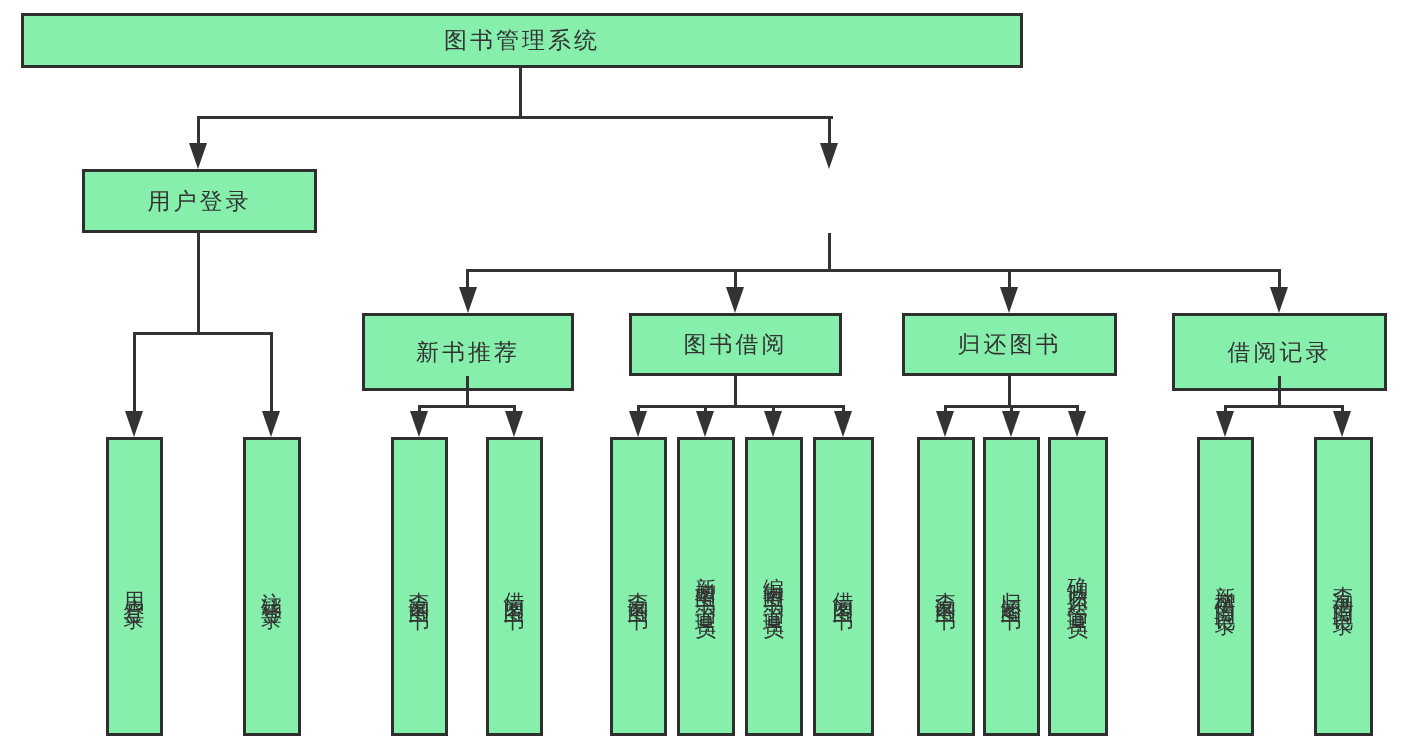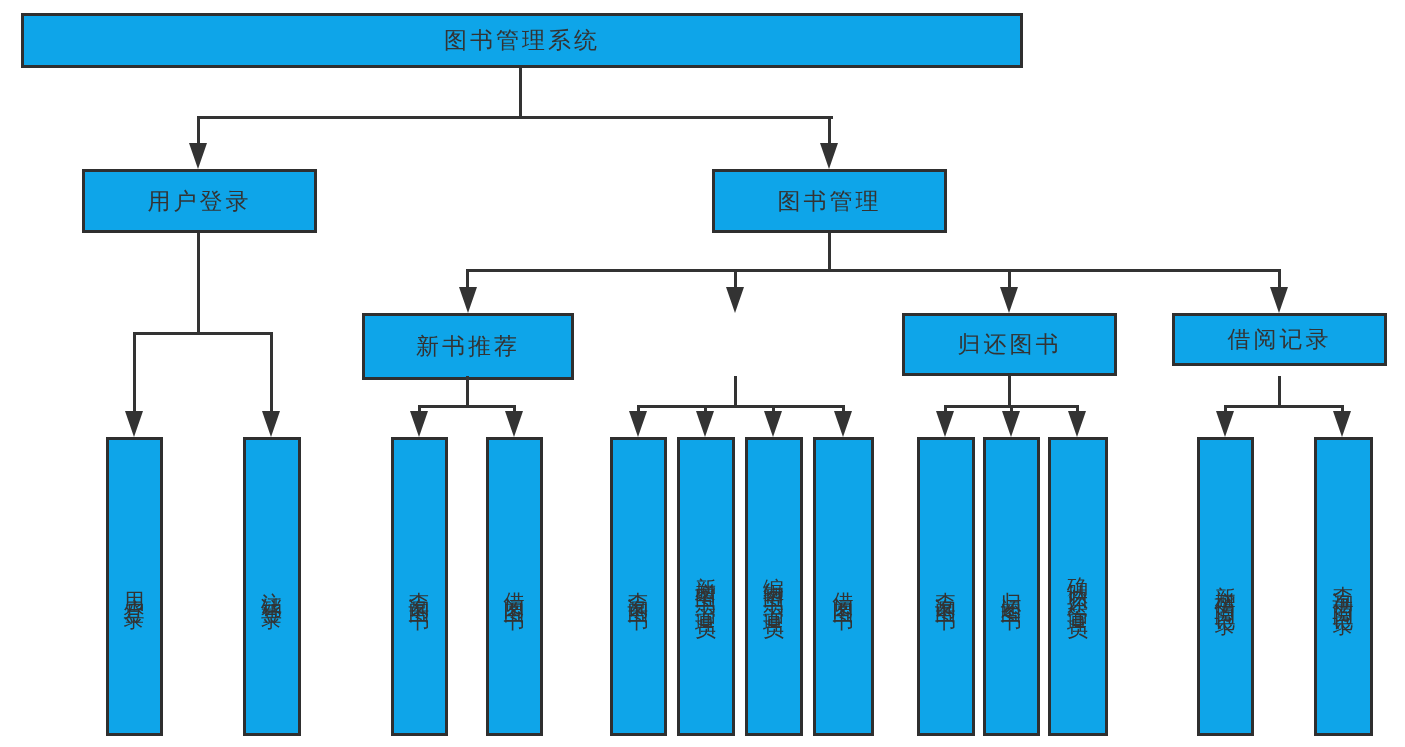--- a/index.html
+++ b/index.html
@@ -4,21 +4,21 @@
 <style>
   html,body { margin:0; padding:0; background:#fff; }
   #stage {
     position:relative; width:1405px; height:747px; overflow:hidden;
     background:var(--bg,#fff);
     font-family:"Liberation Sans","DejaVu Sans",sans-serif;
   }
   .box {
     position:absolute; box-sizing:border-box;
     border:3px solid var(--border,#2f2f2f);
-    background:#0ea5e9; color:var(--text,#333);
+    background:#86efac; color:var(--text,#333);
     display:flex; align-items:center; justify-content:center;
   }
   .box.h { font-size:23px; letter-spacing:3px; white-space:nowrap; }
   .box.v {
     writing-mode:vertical-rl; font-size:21px; letter-spacing:6px;
     line-height:1.1; text-align:center;
   }
   .hline { position:absolute; height:3px; background:var(--line,#333); }
   .vline { position:absolute; width:3px;  background:var(--line,#333); }
   .arrow {
@@ -33,25 +33,25 @@
   }
 </style>
 </head>
 <body>
 
 <div id="stage" style="--line: #333333; --border: #2f2f2f; --text: #333333; --wm: #c3c3c3; --bg: #ffffff;">
 
   <div class="box h" style="left:21px;top:13px;width:1002px;height:55px">图书管理系统</div>
 
   <div class="box h" style="left:82px;top:169px;width:235px;height:64px">用户登录</div>
-  <div class="box h" style="left:712px;top:169px;width:235px;height:64px">图书管理</div>
 
-  <div class="box h" style="left:362px;top:313px;width:212px;height:67px">新书推荐</div>
+  <div class="box h" style="left:362px;top:313px;width:212px;height:78px">新书推荐</div>
+  <div class="box h" style="left:629px;top:313px;width:213px;height:63px">图书借阅</div>
   <div class="box h" style="left:902px;top:313px;width:215px;height:63px">归还图书</div>
-  <div class="box h" style="left:1172px;top:313px;width:215px;height:53px">借阅记录</div>
+  <div class="box h" style="left:1172px;top:313px;width:215px;height:78px">借阅记录</div>
 
   <div class="box v" style="left:106px;top:437px;width:57px;height:299px">用户登录</div>
   <div class="box v" style="left:243px;top:437px;width:58px;height:299px">注销登录</div>
 
   <div class="box v" style="left:391px;top:437px;width:57px;height:299px">查询图书</div>
   <div class="box v" style="left:486px;top:437px;width:57px;height:299px">借阅图书</div>
 
   <div class="box v" style="left:610px;top:437px;width:57px;height:299px">查询图书</div>
   <div class="box v" style="left:677px;top:437px;width:58px;height:299px">新增图书（管理员）</div>
   <div class="box v" style="left:745px;top:437px;width:58px;height:299px">编辑图书（管理员）</div>

